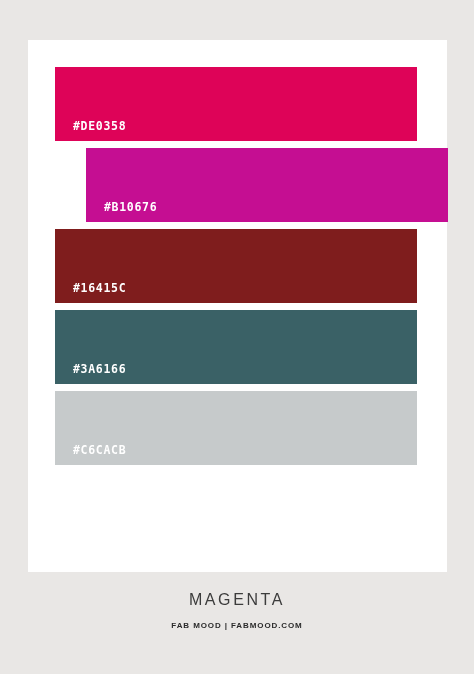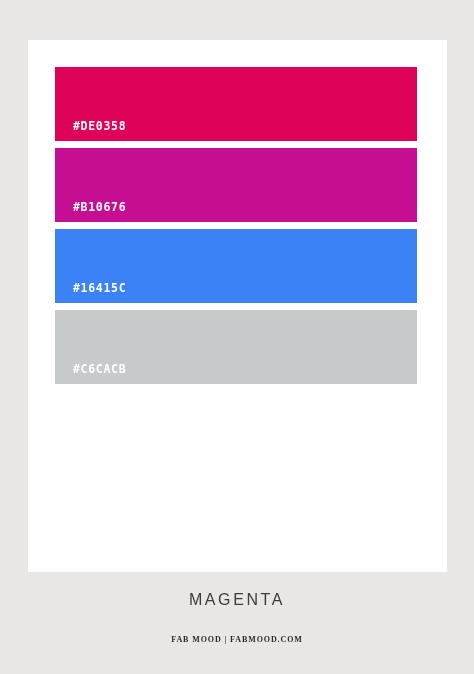--- a/index.html
+++ b/index.html
@@ -79,22 +79,22 @@
     font-size: 16px;
     font-weight: 300;
     letter-spacing: 2.6px;
     color: #3c3c3c;
     line-height: 1;
     margin: 0;
     padding: 0;
   }
 
   .brand-line {
-    margin-top: 28px;
-    font-family: Liberation Serif, serif;
+    margin-top: 14px;
+    font-family: Liberation Sans, sans-serif;
     font-size: 8px;
     font-weight: bold;
     letter-spacing: 0.9px;
     color: #2b2b2b;
     line-height: 1;
     white-space: nowrap;
   }
 </style>
 </head>
 <body style="background-color: rgb(233, 231, 229);">
@@ -102,29 +102,32 @@
 <div class="poster" style="background-color: rgb(233, 231, 229);">
 
   <div class="card" style="background-color: rgb(255, 255, 255);"></div>
 
   <div class="swatch-stack">
 
     <div class="swatch" style="background-color: rgb(222, 3, 88);">
       <span class="swatch-hex" style="color: rgb(255, 255, 255);">#DE0358</span>
     </div>
 
-    <div class="swatch" style="background-color: rgb(197, 14, 146);">
+    <div class="swatch" style="background-color: rgb(197, 14, 146); margin-left: 31px;">
       <span class="swatch-hex" style="color: rgb(255, 255, 255);">#B10676</span>
     </div>
 
 
-    <div class="swatch" style="background-color: #3b82f6;">
+    <div class="swatch" style="background-color: #7f1d1d;">
       <span class="swatch-hex" style="color: rgb(255, 255, 255);">#16415C</span>
     </div>
 
+    <div class="swatch" style="background-color: rgb(58, 97, 102);">
+      <span class="swatch-hex" style="color: rgb(255, 255, 255);">#3A6166</span>
+    </div>
 
     <div class="swatch" style="background-color: rgb(198, 202, 203);">
       <span class="swatch-hex" style="color: rgb(255, 255, 255);">#C6CACB</span>
     </div>
 
   </div>
 
   <div class="caption">
     <div class="palette-title">MAGENTA</div>
     <div class="brand-line">FAB MOOD | FABMOOD.COM</div>

